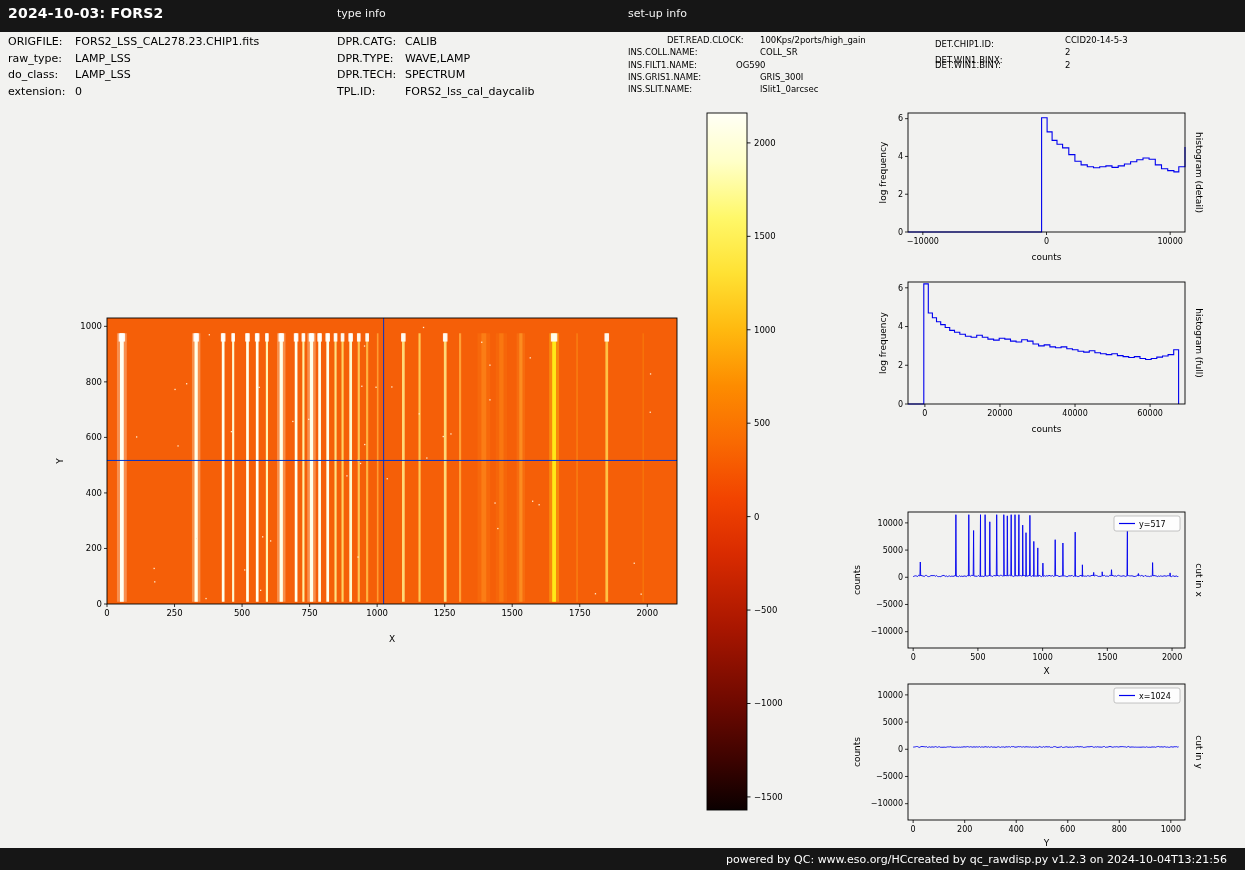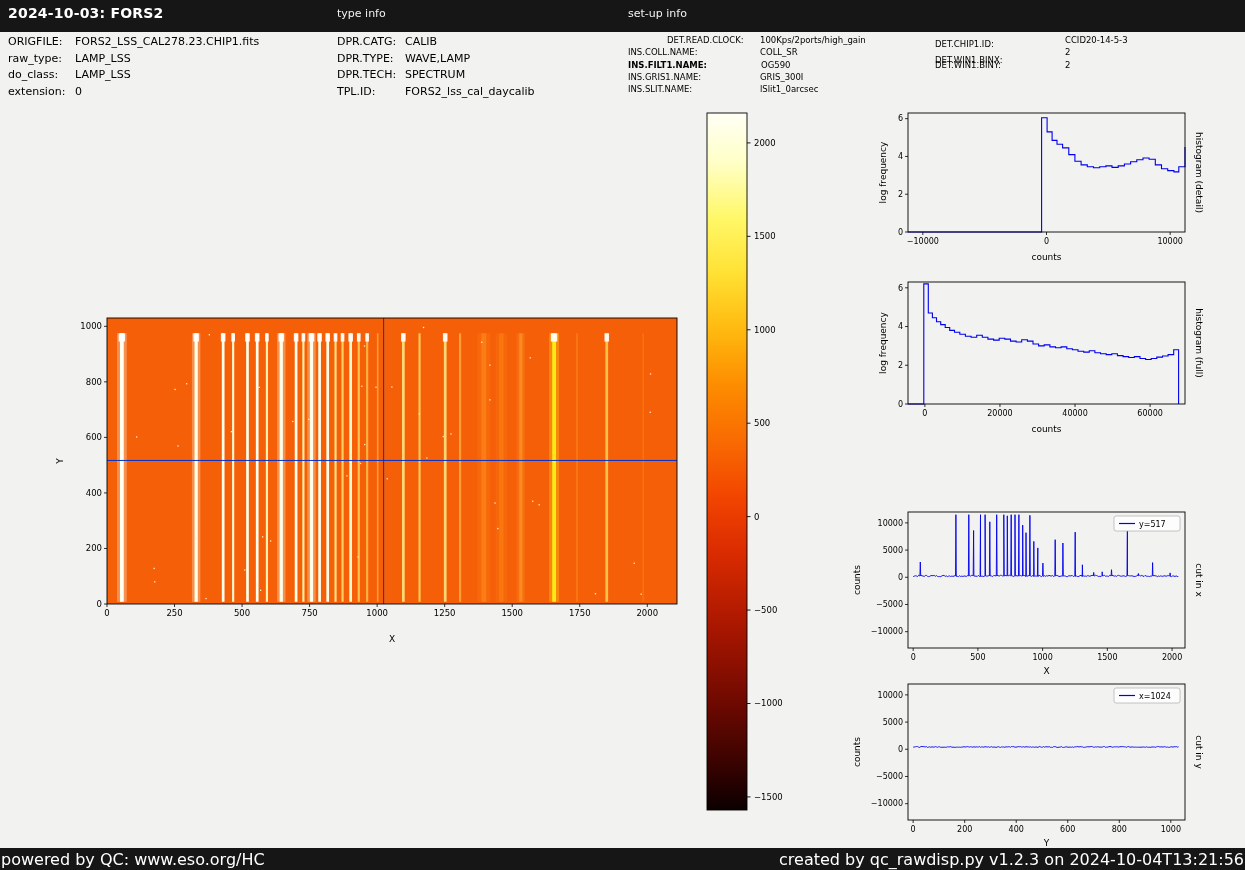--- a/index.html
+++ b/index.html
@@ -14,21 +14,21 @@
   .col-file{left:8px}
   .col-type{left:337px}
   .col-setup1{left:628px}
   .col-setup2{left:935px}
   .info-col .inforow{display:flex;height:16.8px;align-items:center;white-space:pre}
   .info-col.small{top:34px;font-size:8.5px}
   .info-col.small .inforow{height:12.3px}
   .lbl{display:inline-block;flex:0 0 auto}
   #fig{position:absolute;left:0;top:0;z-index:1}
   svg text{font-family:"DejaVu Sans",sans-serif;fill:#000}
-  .bottombar{position:absolute;left:0;top:848px;width:1245px;height:22px;background:var(--bar-bg,#161616);color:#fff;font-size:16px;display:flex;justify-content:space-between;align-items:center;padding:0 1px;z-index:2}
+  .bottombar{position:absolute;left:0;top:848px;width:1245px;height:22px;background:var(--bar-bg,#161616);color:#fff;font-size:11px;display:flex;justify-content:flex-end;align-items:center;padding:0 18px;z-index:2}
 </style>
 </head>
 <body>
 
 <div class="topbar">
   <span class="bar-title">2024-10-03: FORS2</span>
   <span class="bar-label type-pos">type info</span>
   <span class="bar-label setup-pos">set-up info</span>
 </div>
 
@@ -40,21 +40,21 @@
   </div>
 <div id="info-type" class="info-col col-type">
     <div class="inforow"><span class="lbl" style="width: 68px;">DPR.CATG:</span><span class="val">CALIB</span></div>
     <div class="inforow"><span class="lbl" style="width: 68px;">DPR.TYPE:</span><span class="val">WAVE,LAMP</span></div>
     <div class="inforow"><span class="lbl" style="width: 68px;">DPR.TECH:</span><span class="val">SPECTRUM</span></div>
     <div class="inforow"><span class="lbl" style="width: 68px;">TPL.ID:</span><span class="val">FORS2_lss_cal_daycalib</span></div>
   </div>
 <div id="info-setup-left" class="info-col small col-setup1">
     <div class="inforow"><span class="lbl" style="width: 132px; padding-left: 39px;">DET.READ.CLOCK:</span><span class="val">100Kps/2ports/high_gain</span></div>
     <div class="inforow"><span class="lbl" style="width: 132px;">INS.COLL.NAME:</span><span class="val">COLL_SR</span></div>
-    <div class="inforow"><span class="lbl" style="width: 133px; font-weight: bold;">INS.FILT1.NAME:</span><span class="val">OG590</span></div>
+    <div class="inforow"><span class="lbl" style="width: 108px;">INS.FILT1.NAME:</span><span class="val">OG590</span></div>
     <div class="inforow"><span class="lbl" style="width: 132px;">INS.GRIS1.NAME:</span><span class="val">GRIS_300I</span></div>
     <div class="inforow"><span class="lbl" style="width: 132px;">INS.SLIT.NAME:</span><span class="val">lSlit1_0arcsec</span></div>
   </div>
 <div id="info-setup-right" class="info-col small col-setup2">
     <div class="inforow"><span class="lbl" style="width: 130px; margin-top: 8px;">DET.CHIP1.ID:</span><span class="val">CCID20-14-5-3</span></div>
     <div class="inforow"><span class="lbl" style="width: 130px; margin-top: 16px;">DET.WIN1.BINX:</span><span class="val">2</span></div>
     <div class="inforow"><span class="lbl" style="width: 130px;">DET.WIN1.BINY:</span><span class="val">2</span></div>
   </div>
 
 <svg id="fig" width="1245" height="870">

